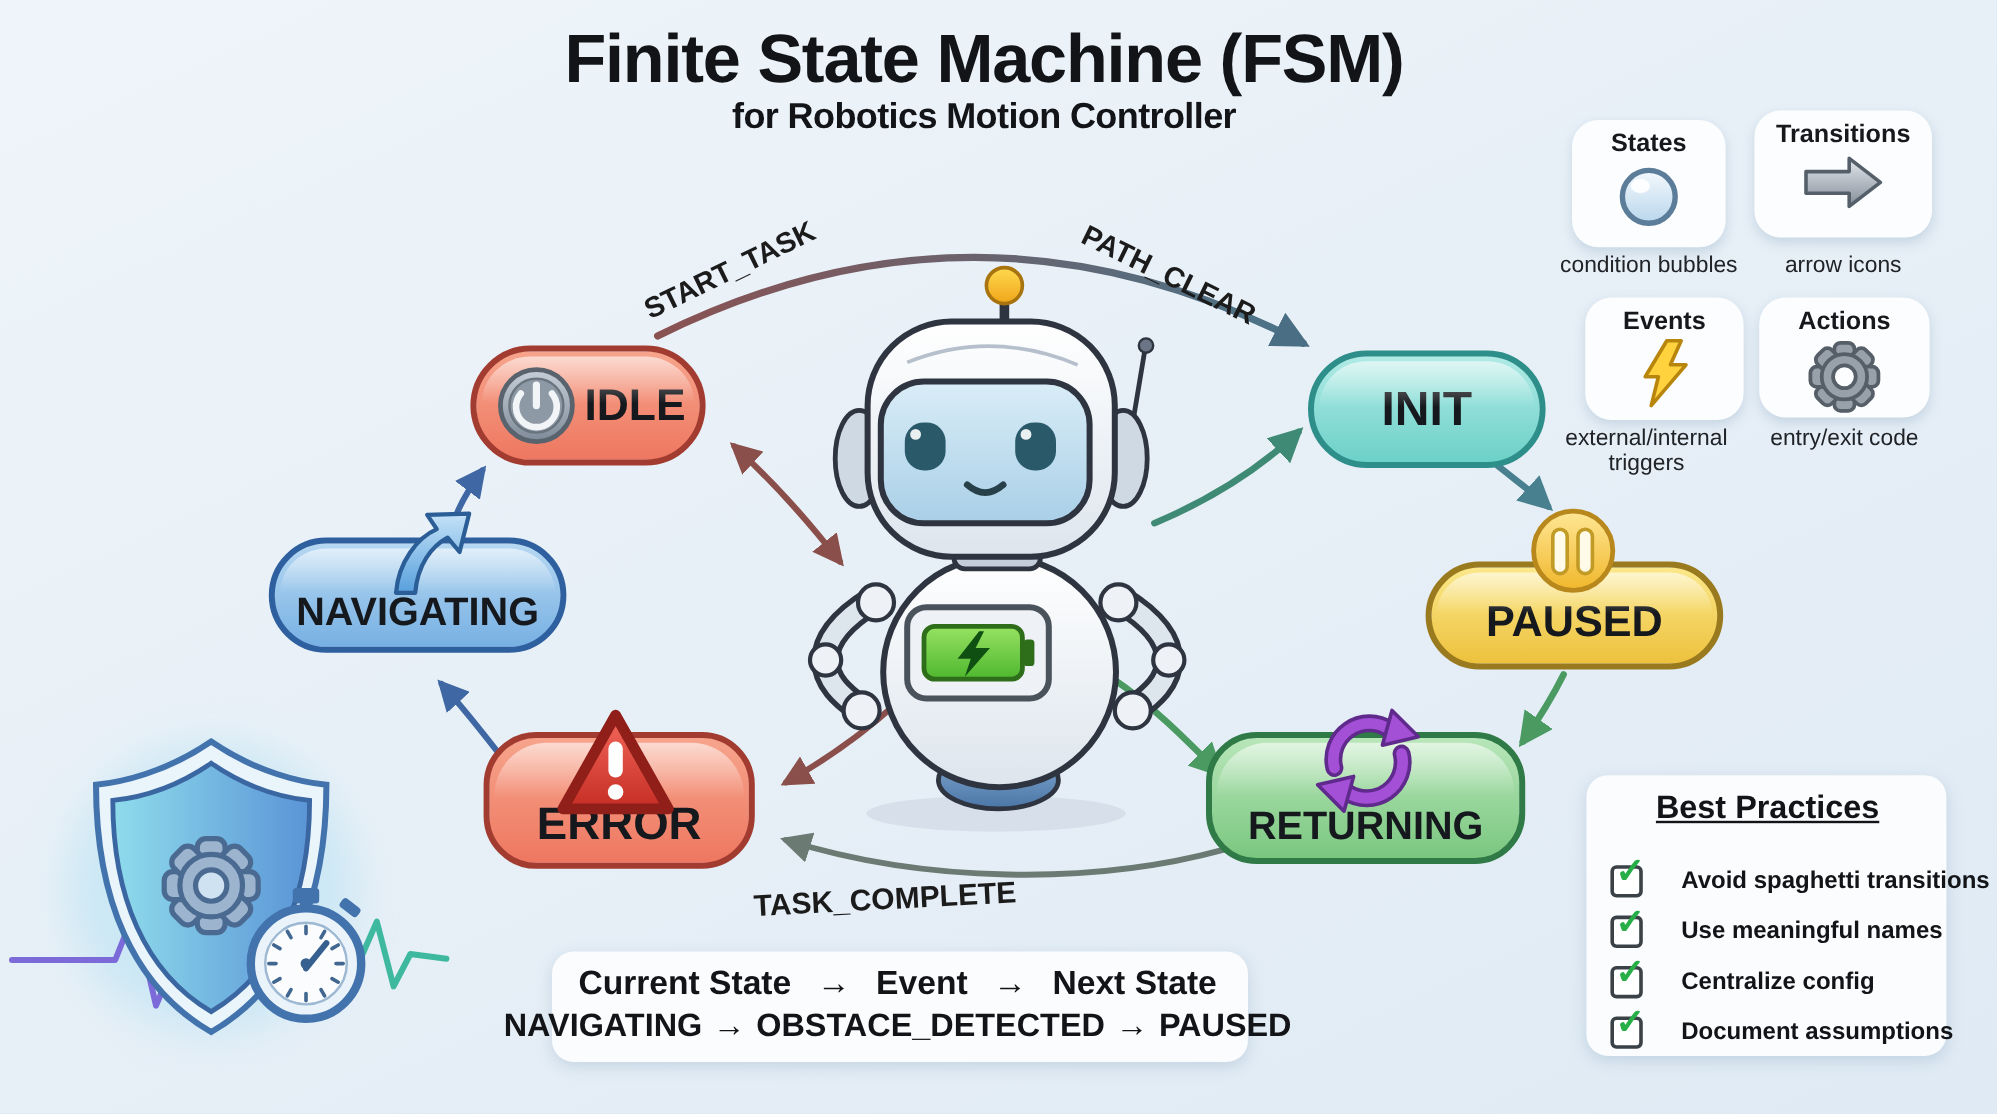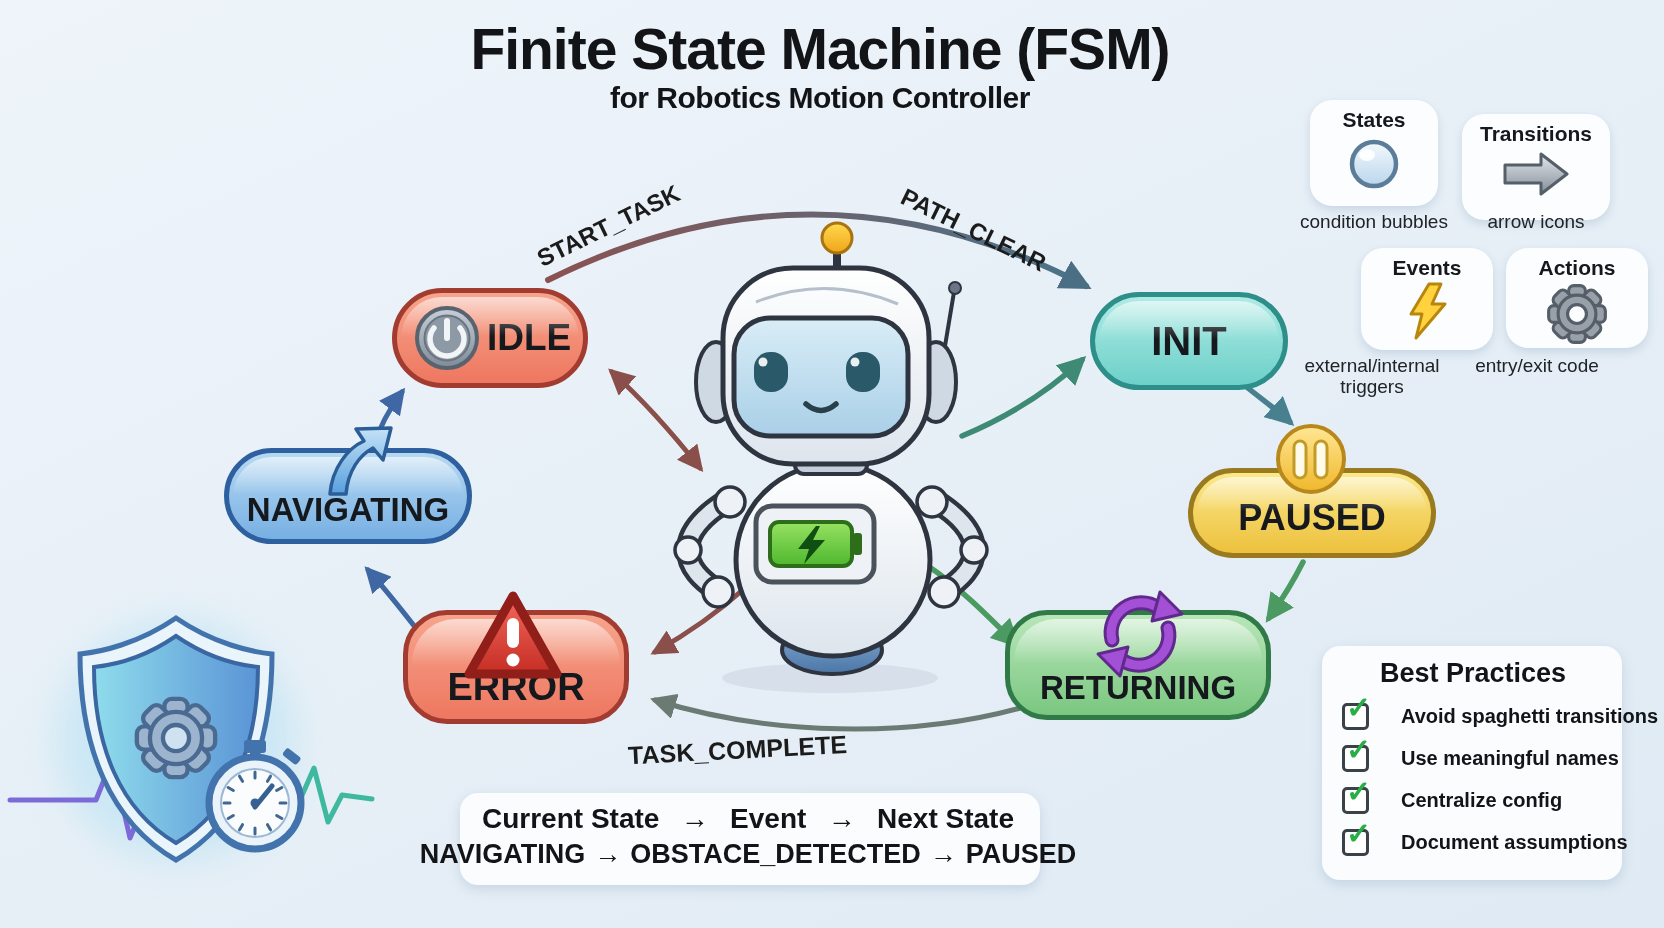--- a/index.html
+++ b/index.html
@@ -45,21 +45,21 @@
   .tl-complete{left:628px;top:736px;width:205px;font-size:25px;transform:rotate(-3deg);}
 
   .card{position:absolute;background:#fbfdfe;border-radius:22px;z-index:2;
     box-shadow:0 4px 10px rgba(120,150,180,.28);display:flex;flex-direction:column;
     align-items:center;padding-top:8px;box-sizing:border-box;}
   .card .ct{font-size:21px;font-weight:800;color:#16181b;}
   .caption{position:absolute;z-index:2;font-size:19px;font-weight:400;color:#202327;text-align:center;line-height:1.08;}
 
   .bp{position:absolute;left:1322px;top:646px;width:300px;height:234px;background:#fafcfd;
     border-radius:18px;z-index:2;box-shadow:0 4px 12px rgba(120,150,180,.28);box-sizing:border-box;padding:12px 14px 0 16px;}
-  .bp-title{text-align:center;font-size:27px;font-weight:800;color:#121417;margin-bottom:6px;}
+  .bp-title{text-align:center;font-size:27px;font-weight:800;color:#121417;margin-bottom:24px;text-decoration:underline;}
   .bp-item{display:flex;align-items:center;gap:12px;padding:4px 0 4px 4px;height:34px;}
   .bp-check{position:relative;width:21px;height:21px;border:3px solid #3a4248;border-radius:5px;flex:none;background:#fff;}
   .bp-check span{position:absolute;left:1px;top:-16px;font-size:30px;font-weight:900;color:#27ae47;}
   .bp-label{font-size:20px;font-weight:700;color:#121417;white-space:nowrap;margin-left:20px;}
 
   .ex{position:absolute;left:460px;top:793px;width:580px;height:92px;background:#fafcfd;
     border-radius:18px;z-index:2;box-shadow:0 4px 12px rgba(120,150,180,.28);box-sizing:border-box;
     padding:10px 26px 0 22px;text-align:right;}
   .ex-row1{display:flex;justify-content:space-between;align-items:center;font-size:28px;font-weight:800;color:#121417;}
   .ex-row2{display:flex;justify-content:center;gap:9px;align-items:center;margin-top:4px;
@@ -233,33 +233,33 @@
   <div class="tlabel tl-path">PATH_CLEAR</div>
   <div class="tlabel tl-complete">TASK_COMPLETE</div>
 
   <div class="card" style="left:1310px;top:100px;width:128px;height:106px;">
     <div class="ct">States</div>
     <svg width="56" height="60">
       <circle cx="28" cy="32" r="22" fill="url(#bubbleGrad)" stroke="#5c7d99" stroke-width="4.5"></circle>
       <ellipse cx="21" cy="23" rx="8" ry="6" fill="#ffffff" opacity="0.9"></ellipse>
     </svg>
   </div>
-  <div class="card" style="left:1462px;top:114px;width:148px;height:106px;">
+  <div class="card" style="left:1462px;top:92px;width:148px;height:106px;">
     <div class="ct">Transitions</div>
     <svg width="70" height="56">
       <polygon points="4,19 40,19 40,8 66,28 40,48 40,37 4,37" fill="url(#blockArrowGrad)" stroke="#555f6a" stroke-width="3" stroke-linejoin="round"></polygon>
     </svg>
   </div>
-  <div class="card" style="left:1361px;top:248px;width:132px;height:102px;">
+  <div class="card" style="left:1321px;top:248px;width:132px;height:102px;">
     <div class="ct">Events</div>
     <svg width="48" height="62">
       <path d="M 26 4 L 8 34 H 19 L 13 58 L 42 24 H 29 L 38 4 Z" fill="#ffd23e" stroke="#b8860c" stroke-width="3" stroke-linejoin="round"></path>
     </svg>
   </div>
-  <div class="card" style="left:1466px;top:248px;width:142px;height:100px;margin-left:40px;">
+  <div class="card" style="left:1466px;top:248px;width:142px;height:100px;">
     <div class="ct">Actions</div>
     <svg width="68" height="66">
       <g transform="translate(34,34) scale(1.05)">
         <g fill="#98a0aa" stroke="#565e68" stroke-width="3" stroke-linejoin="round">
           <rect x="-8" y="-27" width="16" height="54" rx="5"></rect>
           <rect x="-8" y="-27" width="16" height="54" rx="5" transform="rotate(45)"></rect>
           <rect x="-8" y="-27" width="16" height="54" rx="5" transform="rotate(90)"></rect>
           <rect x="-8" y="-27" width="16" height="54" rx="5" transform="rotate(135)"></rect>
           <circle r="18"></circle>
         </g>

